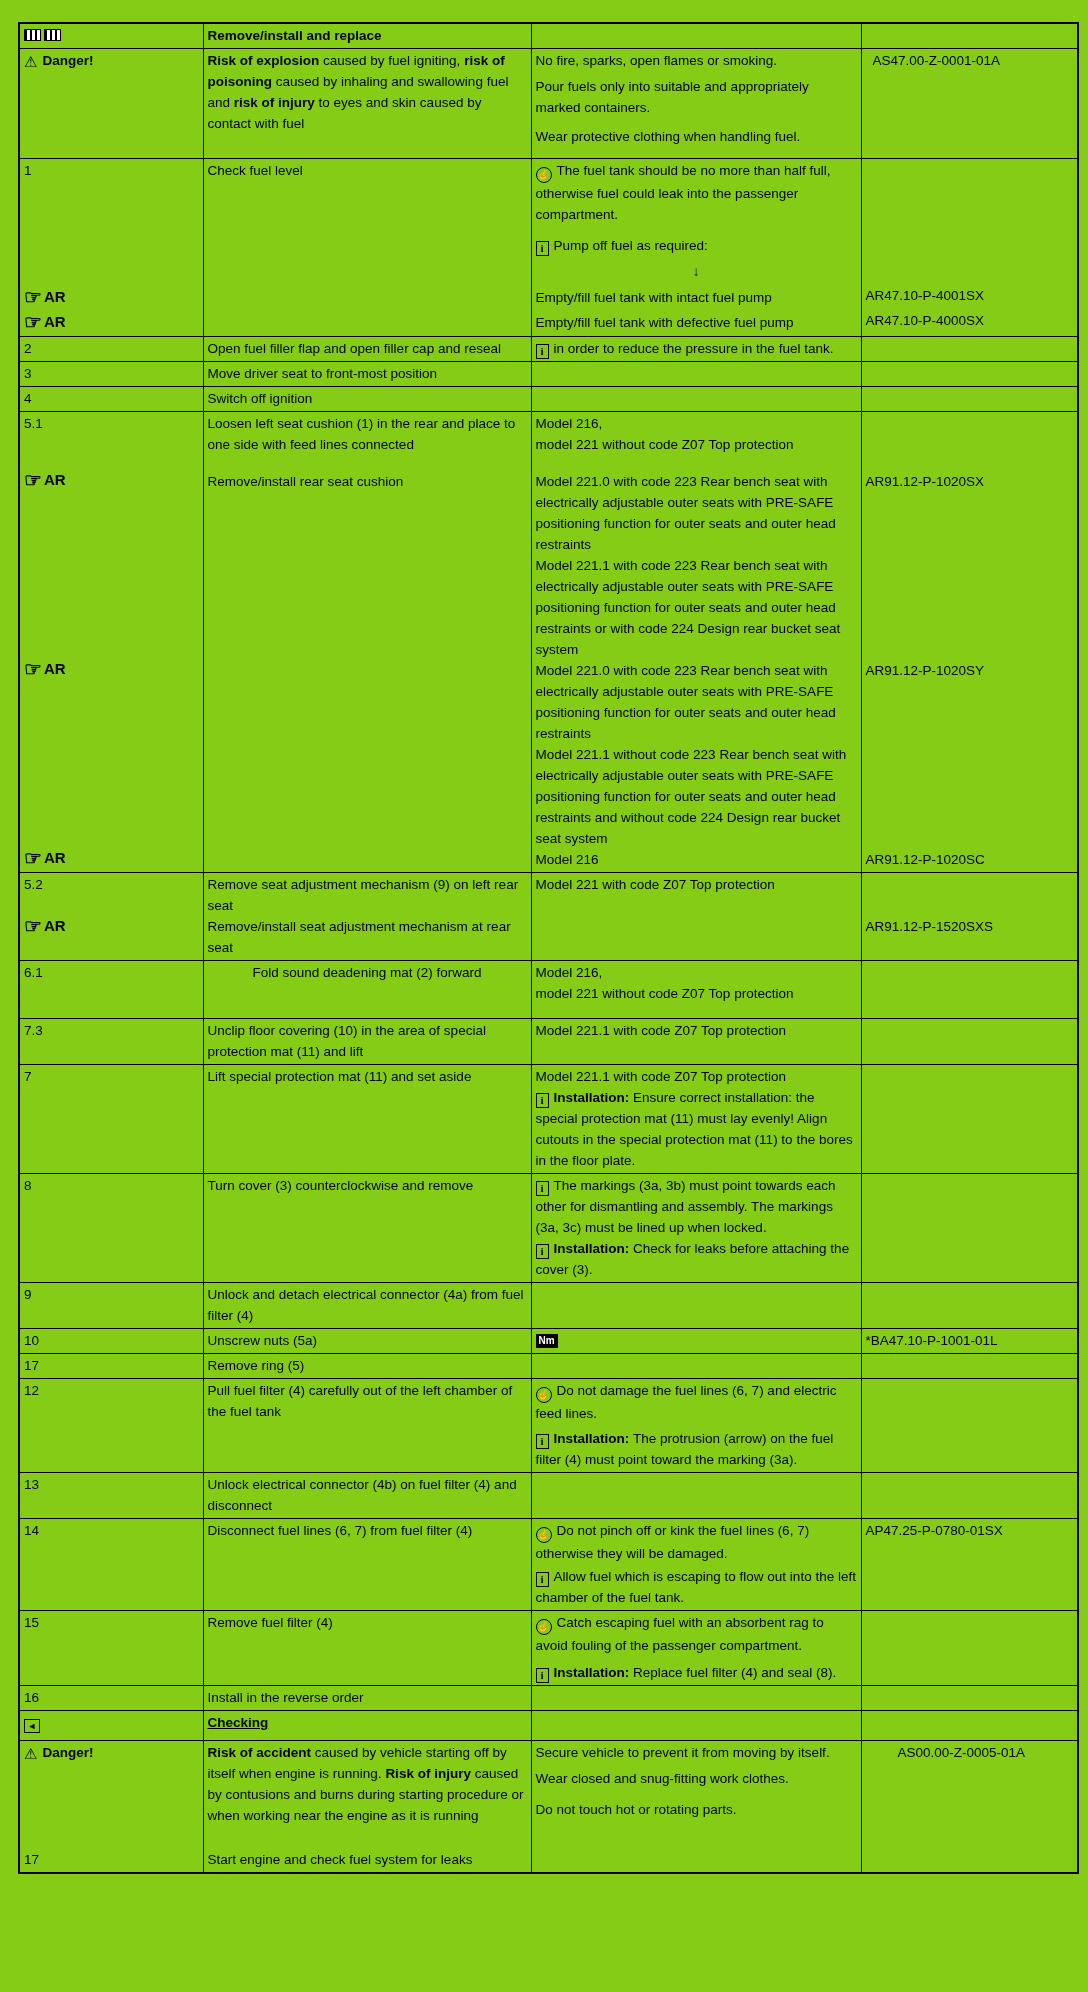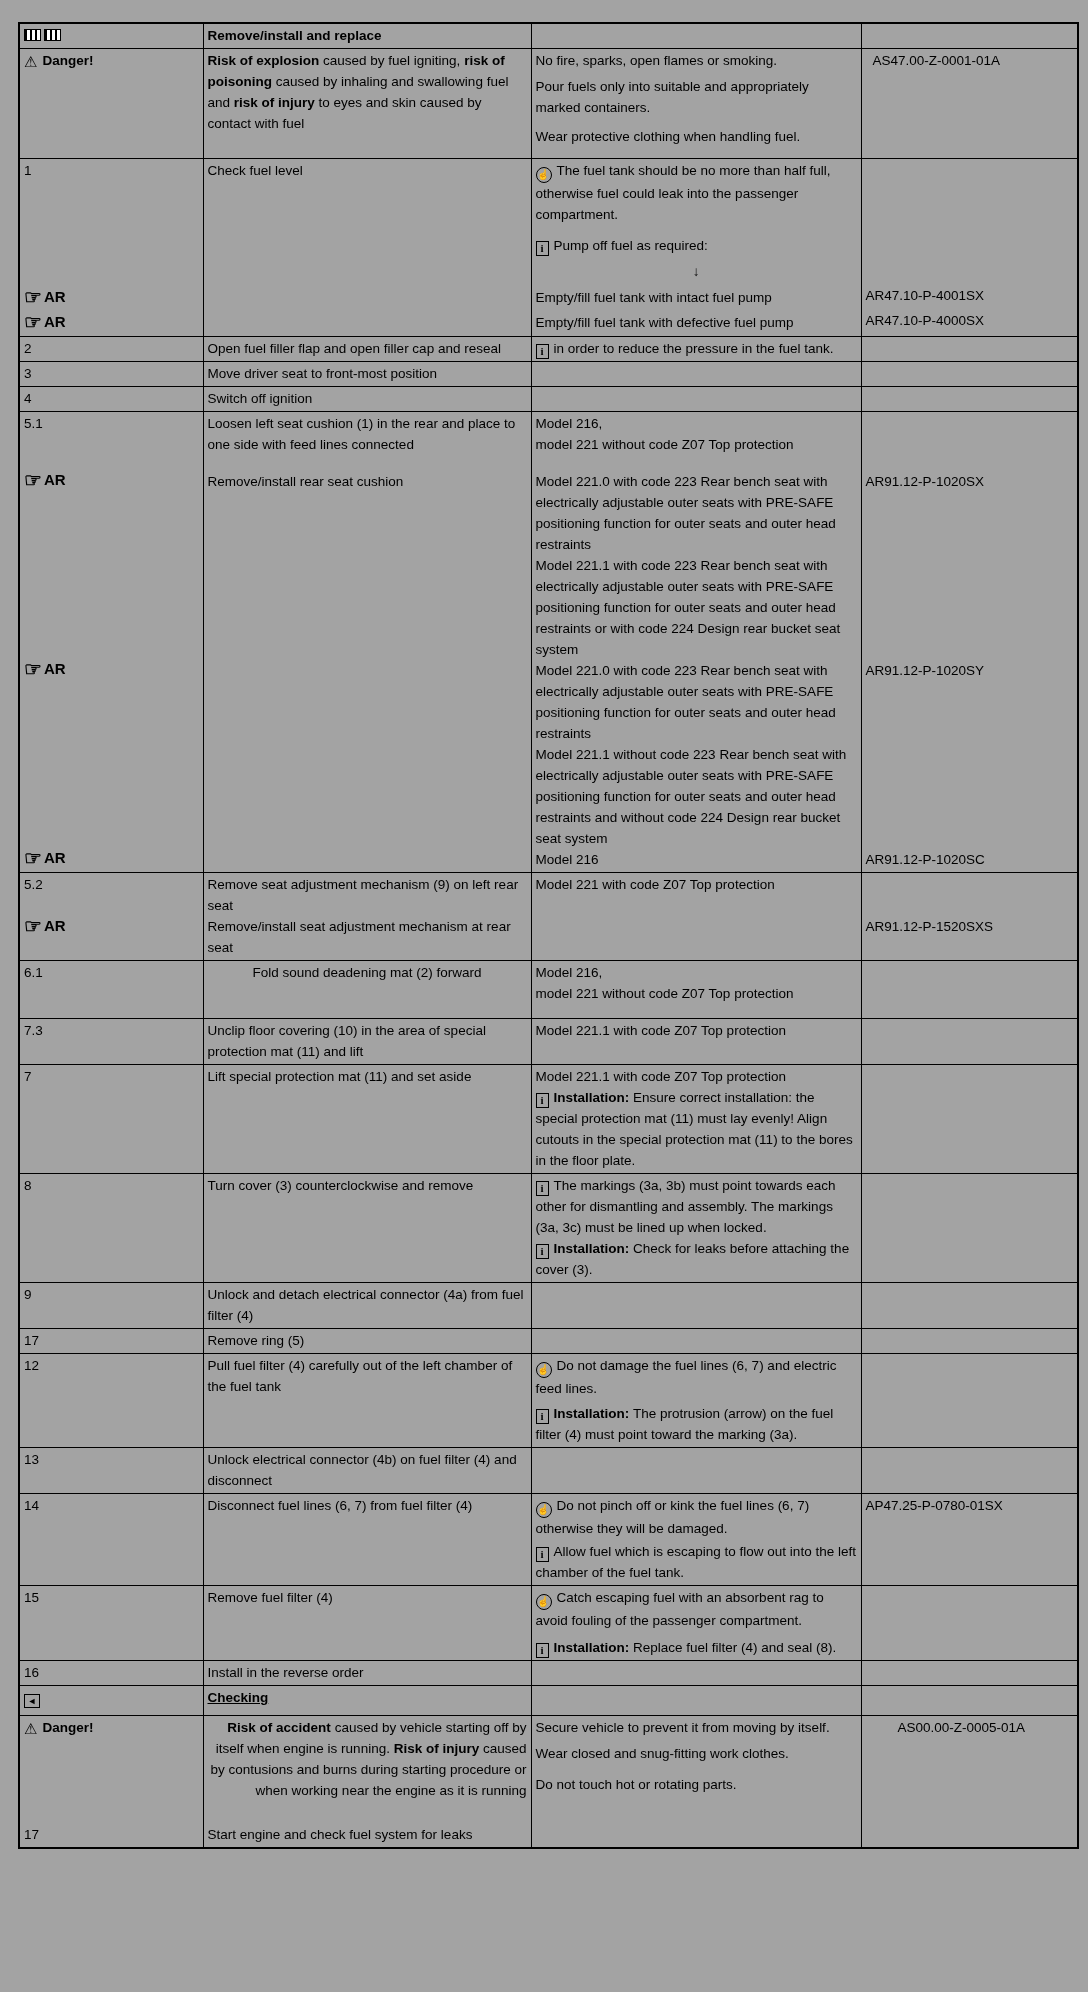--- a/index.html
+++ b/index.html
@@ -1,16 +1,16 @@
 <!DOCTYPE html>
 <html><head>
 <meta charset="utf-8">
 <style>
   html,body{margin:0;padding:0;background:#fff;}
-  .page{position:relative;width:1088px;height:1992px;background:#a3a3a3;overflow:hidden;
+  .page{position:relative;width:1088px;height:1992px;background:#84cc16;overflow:hidden;
         font-family:"Liberation Sans", sans-serif;color:#000;}
   table.proc{position:absolute;left:18px;top:22px;width:1059px;border-collapse:collapse;
         table-layout:fixed;border:2px solid #000;}
   td{border:1px solid #000;vertical-align:top;padding:1px 4px 2px 4px;
      font-size:13.5px;line-height:21px;word-wrap:break-word;}
   tr.nb td{border-bottom-style:hidden;}
   .para{margin:0;}
   .center{text-align:center;}
   .b{font-weight:bold;}
   .gap{width:1px;}
@@ -257,20 +257,34 @@
             <div class="para"><span>9</span></div>
           </td>
           <td>
             <div class="para"><span>Unlock and detach electrical connector (4a) from fuel filter (4)</span></div>
           </td>
           <td></td>
           <td></td>
         </tr>
         <tr>
           <td>
+            <div class="para"><span>10</span></div>
+          </td>
+          <td>
+            <div class="para"><span>Unscrew nuts (5a)</span></div>
+          </td>
+          <td>
+            <div class="para"><span class="ico ico-nm">Nm</span></div>
+          </td>
+          <td>
+            <div class="para"><span>*BA47.10-P-1001-01L</span></div>
+          </td>
+        </tr>
+        <tr>
+          <td>
             <div class="para"><span>17</span></div>
           </td>
           <td>
             <div class="para"><span>Remove ring (5)</span></div>
           </td>
           <td></td>
           <td></td>
         </tr>
         <tr>
           <td>
@@ -343,21 +357,21 @@
           <td style="height: 26px; text-decoration: underline;">
             <div class="para"><span class="b">Checking</span></div>
           </td>
           <td style="height: 26px;"></td>
           <td style="height: 26px;"></td>
         </tr>
         <tr class="nb">
           <td style="height: 104px;">
             <div class="para"><span class="ico ico-danger">⚠</span><span class="b">Danger!</span></div>
           </td>
-          <td style="height: 104px; text-align: right;">
+          <td style="height: 104px;">
             <div class="para"><span class="b">Risk of accident </span><span>caused by vehicle starting off by itself when engine is running. </span><span class="b">Risk of injury </span><span>caused by contusions and burns during starting procedure or when working near the engine as it is running</span></div>
           </td>
           <td style="height: 104px;">
             <div class="para"><span>Secure vehicle to prevent it from moving by itself.</span></div>
             <div class="gap" style="height: 5px;"></div>
             <div class="para"><span>Wear closed and snug-fitting work clothes.</span></div>
             <div class="gap" style="height: 10px;"></div>
             <div class="para"><span>Do not touch hot or rotating parts.</span></div>
           </td>
           <td style="height: 104px; padding-left: 36px;">

